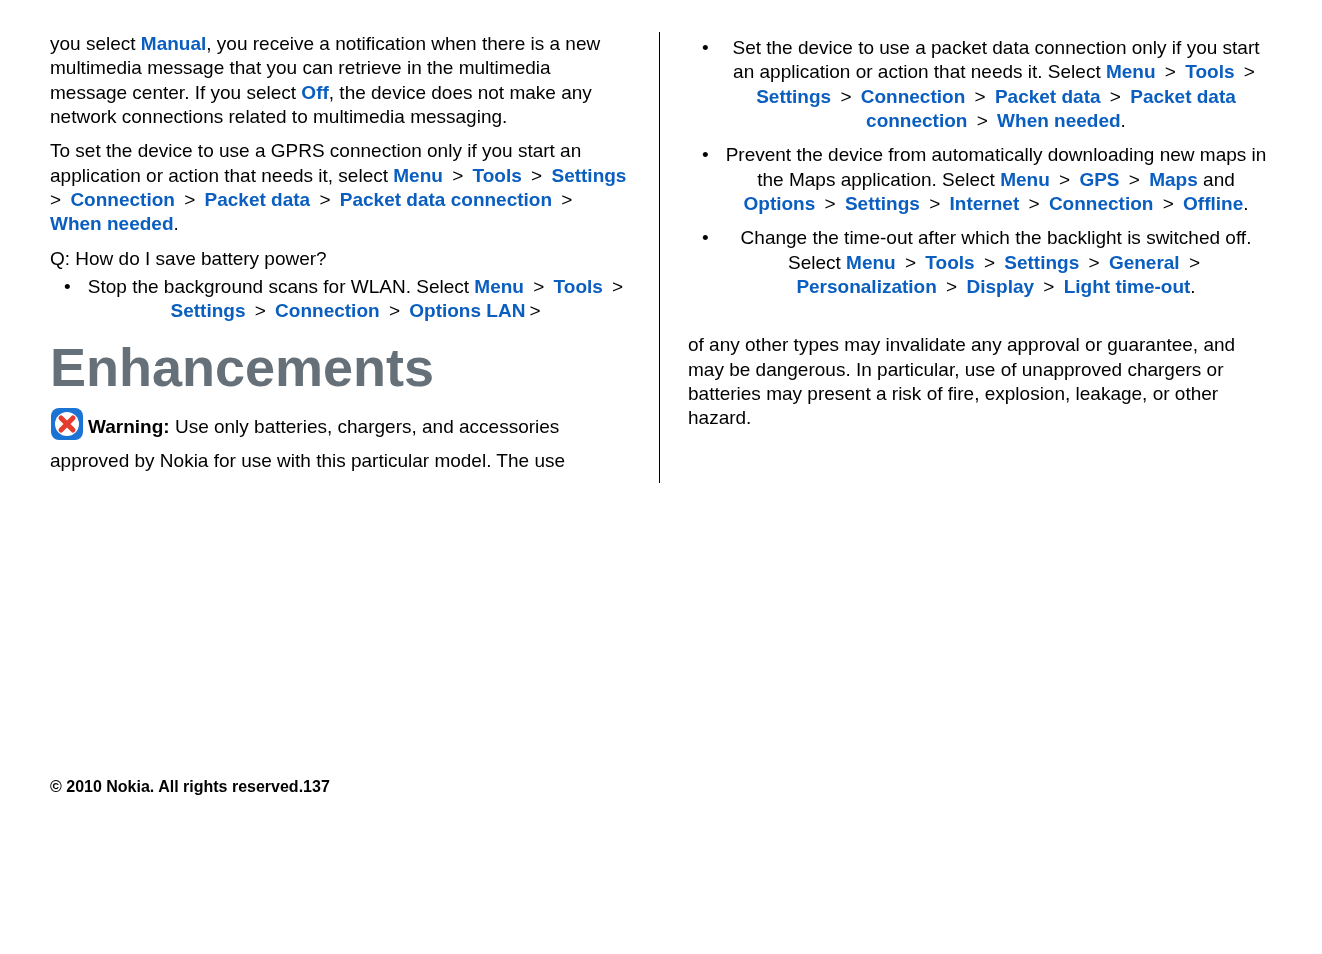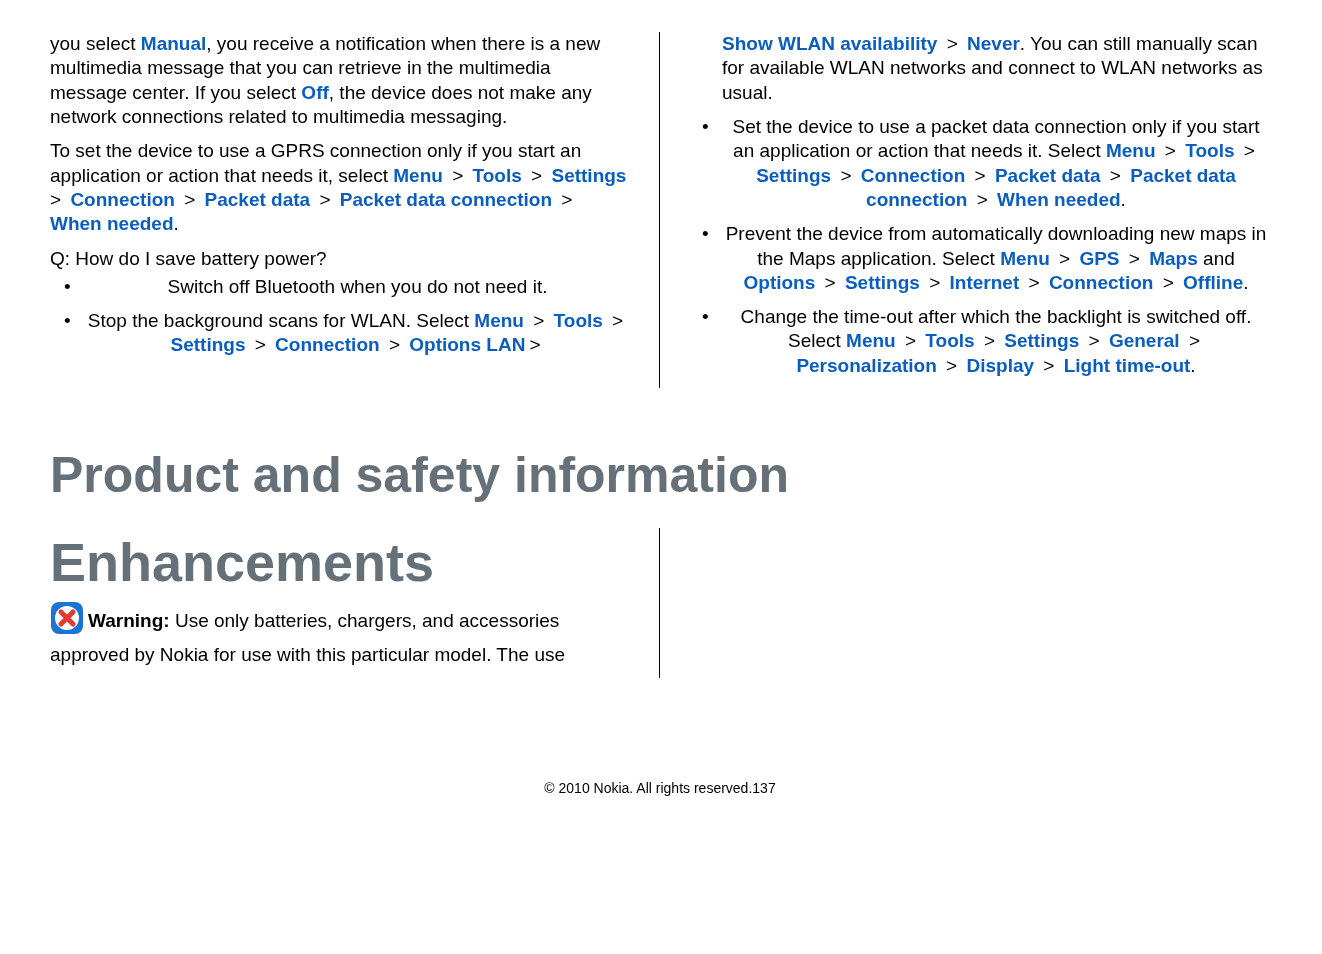--- a/index.html
+++ b/index.html
@@ -103,81 +103,79 @@
   }
   .warn-label {
     font-weight: bold;
   }
   .footer {
     position: absolute;
     bottom: 60px;
     left: 50px;
     right: 52px;
     display: flex;
-    justify-content: center;
-    font-weight: normal;
-    font-size: 14px;
+    justify-content: flex-start;
+    font-weight: bold;
+    font-size: 16px;
   }
 </style>
 </head>
 <body>
 
 <div class="page">
 
   <div class="upper">
 
     <div class="col-left">
       <p class="para">
         <span>you select </span><span class="menu">Manual</span><span>, you receive a notification when there is a new multimedia message that you can retrieve in the multimedia message center. If you select </span><span class="menu">Off</span><span>, the device does not make any network connections related to multimedia messaging.</span>
       </p>
       <p class="para">
         <span>To set the device to use a GPRS connection only if you start an application or action that needs it, select </span><span><span class="menu">Menu</span><span class="gt"> &gt; </span><span class="menu">Tools</span><span class="gt"> &gt; </span><span class="menu">Settings</span><span class="gt"> &gt; </span><span class="menu">Connection</span><span class="gt"> &gt; </span><span class="menu">Packet data</span><span class="gt"> &gt; </span><span class="menu">Packet data connection</span><span class="gt"> &gt; </span><span class="menu">When needed</span></span><span>.</span>
       </p>
       <p class="q">Q: How do I save battery power?</p>
       <ul class="bul">
-        <li>Switch off Bluetooth when you do not need it.</li>
         <li>
           <span>Stop the background scans for WLAN. Select </span><span><span class="menu">Menu</span><span class="gt"> &gt; </span><span class="menu">Tools</span><span class="gt"> &gt; </span><span class="menu">Settings</span><span class="gt"> &gt; </span><span class="menu">Connection</span><span class="gt"> &gt; </span><span class="menu">Options LAN</span></span><span class="gt">&gt;</span>
         </li>
       </ul>
     </div>
 
     <div class="col-right">
-      <p class="para" style="padding-left:34px;">
-        <span><span class="menu">Show WLAN availability</span><span class="gt"> &gt; </span><span class="menu">Never</span></span><span>. You can still manually scan for available WLAN networks and connect to WLAN networks as usual.</span>
-      </p>
       <ul class="bul">
         <li>
           <span>Set the device to use a packet data connection only if you start an application or action that needs it. Select </span><span><span class="menu">Menu</span><span class="gt"> &gt; </span><span class="menu">Tools</span><span class="gt"> &gt; </span><span class="menu">Settings</span><span class="gt"> &gt; </span><span class="menu">Connection</span><span class="gt"> &gt; </span><span class="menu">Packet data</span><span class="gt"> &gt; </span><span class="menu">Packet data connection</span><span class="gt"> &gt; </span><span class="menu">When needed</span></span><span>.</span>
         </li>
         <li>
           <span>Prevent the device from automatically downloading new maps in the Maps application. Select </span><span><span class="menu">Menu</span><span class="gt"> &gt; </span><span class="menu">GPS</span><span class="gt"> &gt; </span><span class="menu">Maps</span></span><span> and </span><span><span class="menu">Options</span><span class="gt"> &gt; </span><span class="menu">Settings</span><span class="gt"> &gt; </span><span class="menu">Internet</span><span class="gt"> &gt; </span><span class="menu">Connection</span><span class="gt"> &gt; </span><span class="menu">Offline</span></span><span>.</span>
         </li>
         <li>
           <span>Change the time-out after which the backlight is switched off. Select </span><span><span class="menu">Menu</span><span class="gt"> &gt; </span><span class="menu">Tools</span><span class="gt"> &gt; </span><span class="menu">Settings</span><span class="gt"> &gt; </span><span class="menu">General</span><span class="gt"> &gt; </span><span class="menu">Personalization</span><span class="gt"> &gt; </span><span class="menu">Display</span><span class="gt"> &gt; </span><span class="menu">Light time-out</span></span><span>.</span>
         </li>
       </ul>
     </div>
   </div>
 
-  <div class="h1">Product and safety information</div>
 
   <div class="lower">
     <div class="lcol-left">
       <div class="h2">Enhancements</div>
       <p class="para">
         <span class="warn-icon">
           <svg width="34" height="34" viewBox="0 0 34 34">
             <rect x="1" y="1" width="32" height="32" rx="8" fill="#1b74d4"></rect>
             <circle cx="17" cy="17" r="12" fill="#fff"></circle>
             <path d="M11 11 L23 23 M23 11 L11 23" stroke="#e53a2e" stroke-width="5" stroke-linecap="round"></path>
           </svg>
         </span><span class="warn-label">Warning:  </span><span>Use only batteries, chargers, and accessories approved by Nokia for use with this particular model. The use</span>
       </p>
     </div>
+    <div class="lcol-right">
+      <p class="para">of any other types may invalidate any approval or guarantee, and may be dangerous. In particular, use of unapproved chargers or batteries may present a risk of fire, explosion, leakage, or other hazard.</p>
+    </div>
   </div>
 
   <div class="footer">
     <span>© 2010 Nokia. All rights reserved.</span>
     <span>137</span>
   </div>
 
 </div>
 
 </body></html>

